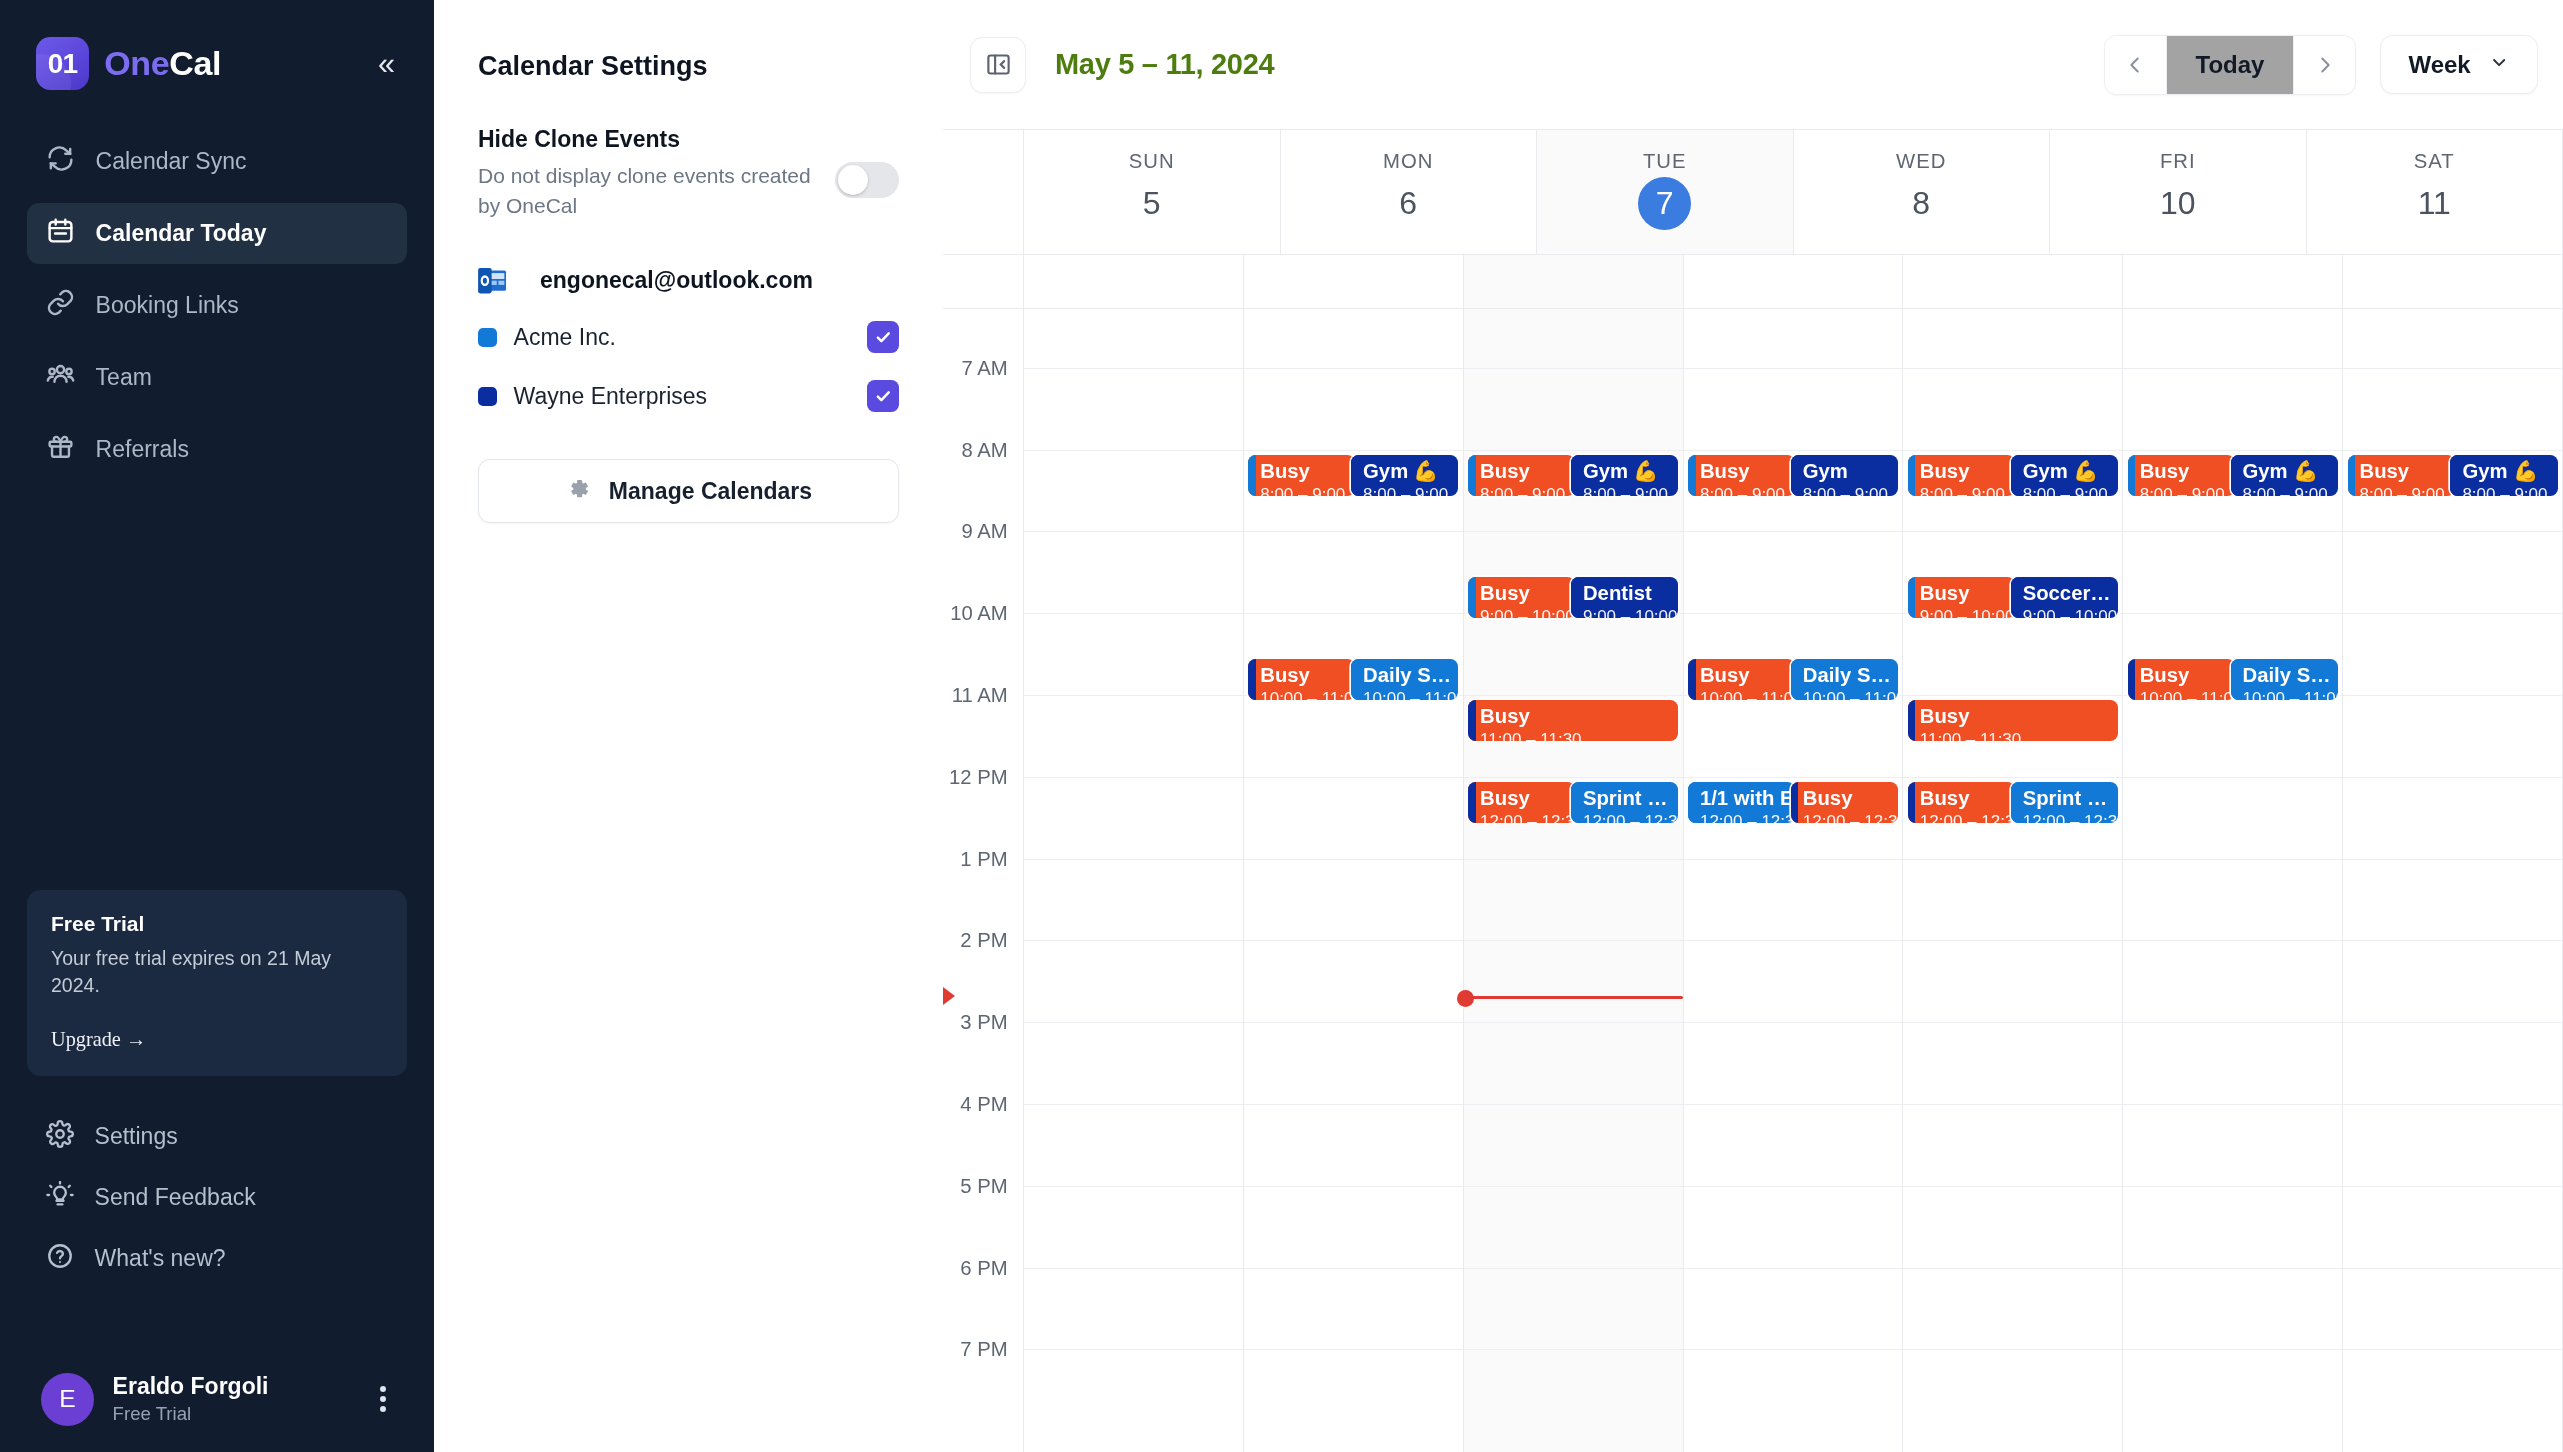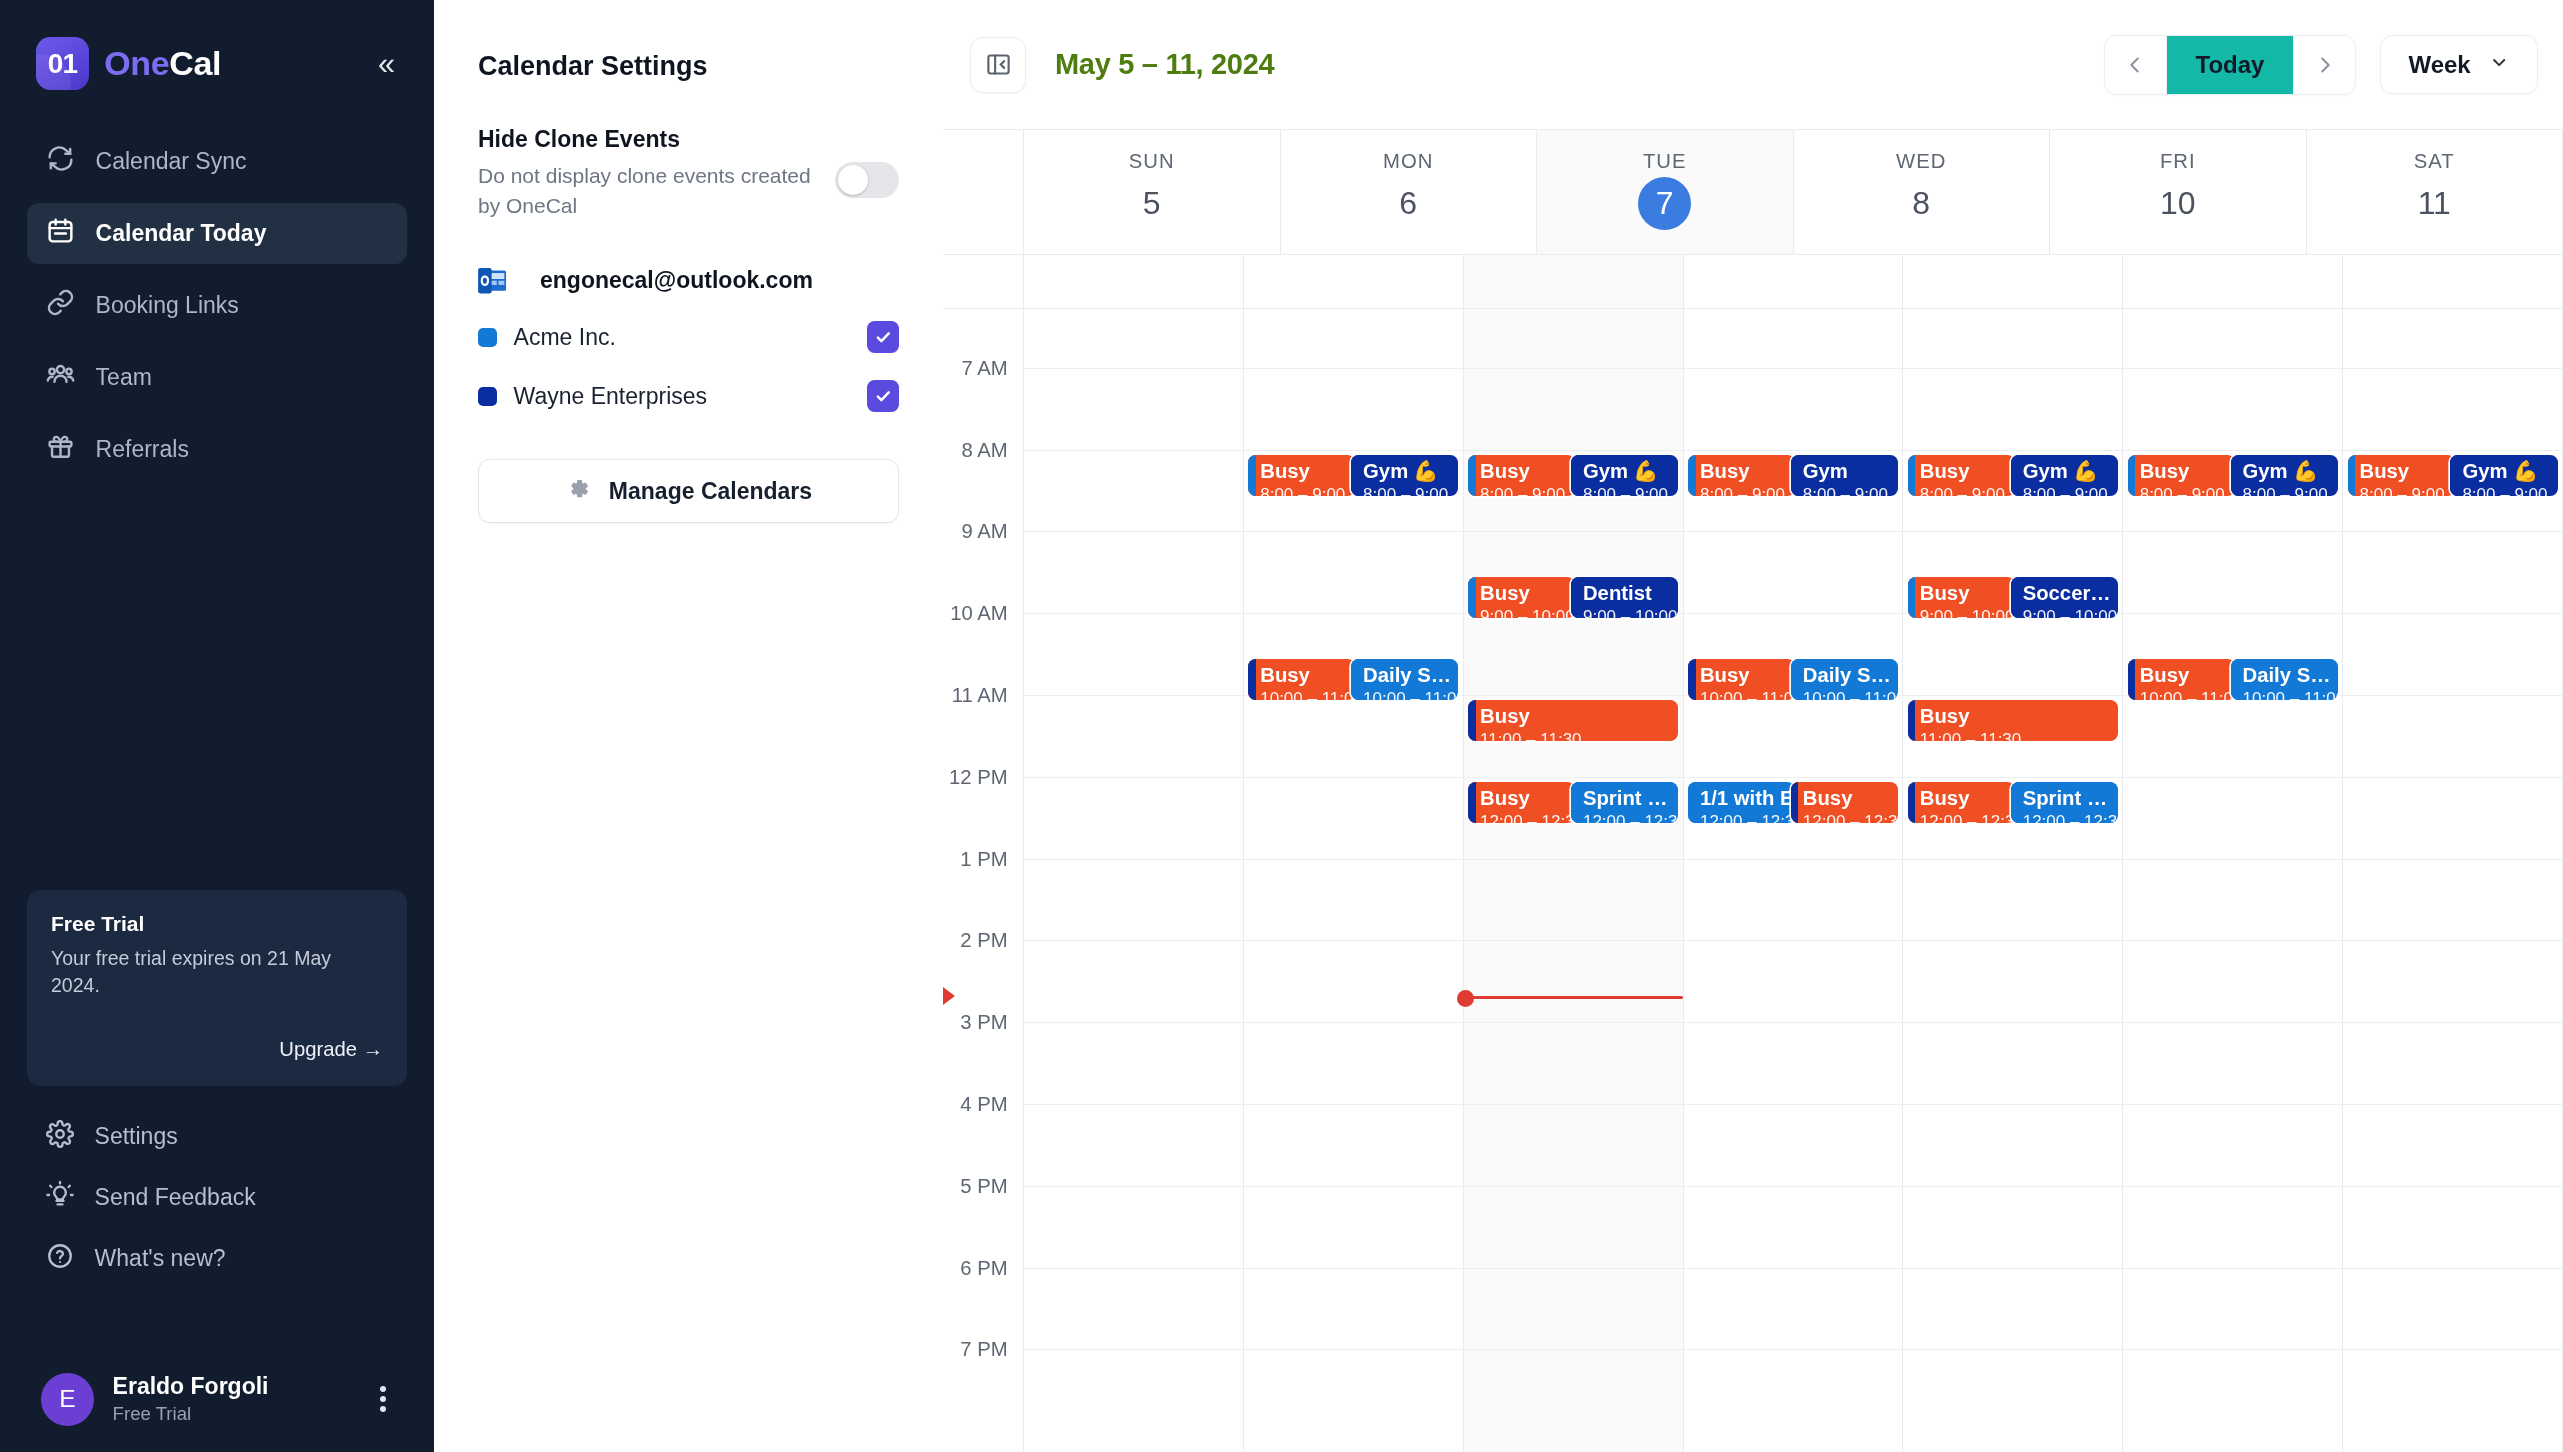--- a/index.html
+++ b/index.html
@@ -52,21 +52,21 @@
   }
   .nav-item.active { background: #223044; color: #ffffff; font-weight: bold; }
   .nav-item svg { flex: 0 0 auto; }
 
   .trial-card {
     position: absolute; left: 27px; right: 27px; top: 890px;
     background: #1b2941; border-radius: 13.6px; padding: 22px 24px 25.4px 24px;
   }
   .trial-title { color: #ffffff; font-size: 21px; font-weight: bold; }
   .trial-desc { color: #c4ccd8; font-size: 19.5px; line-height: 1.42; margin-top: 8.5px; }
-  .trial-upgrade { color: #eef2f8; font-size: 20.3px; text-align: right; margin-top: 38px; cursor: pointer; }
+  .trial-upgrade { color: #eef2f8; font-size: 20.3px; margin-top: 28px; cursor: pointer; font-family: Liberation Serif, serif; }
 
   .util-nav { position: absolute; left: 27px; right: 27px; top: 1106px; }
   .util-item {
     display: flex; align-items: center; gap: 21px;
     height: 61px; padding: 0 18.6px; color: #b6bfcd; font-size: 23px; cursor: pointer;
   }
 
   .profile {
     position: absolute; left: 0; right: 0; bottom: 0; height: 108px;
     display: flex; align-items: center; padding: 0 41px;
@@ -135,21 +135,21 @@
     box-shadow: 0 0.8px 1.7px rgba(16,24,40,0.04);
   }
   .cal-range { font-size: 29px; font-weight: bold; color: #4d7c0f; margin-left: 29px; letter-spacing: -0.3px; }
   .toolbar-right { margin-left: auto; display: flex; align-items: center; gap: 24px; }
   .nav-group { display: flex; border: 0.8px solid #eceef2; border-radius: 12.7px; overflow: hidden;
                box-shadow: 0 0.8px 1.7px rgba(16,24,40,0.04); background:#fff; }
   .nav-arrow { width: 61px; height: 58px; display: flex; align-items: center; justify-content: center;
                cursor: pointer; color: #8b929e; font-size: 25.4px; background:#fff; }
   .nav-today { padding: 0 29px; height: 58px; display: flex; align-items: center; justify-content: center;
                font-size: 24px; font-weight: bold; color: #121a27; cursor: pointer;
-               border-left: 0.8px solid #eceef2; border-right: 0.8px solid #eceef2; background:#14b8a6;}
+               border-left: 0.8px solid #eceef2; border-right: 0.8px solid #eceef2; background:#a3a3a3;}
   .view-select {
     display: flex; align-items: center; gap: 18.6px; padding: 0 27px; height: 59px;
     border: 0.8px solid #eceef2; border-radius: 12.7px; background: #fff; cursor: pointer;
     font-size: 24px; font-weight: bold; color: #121a27;
     box-shadow: 0 0.8px 1.7px rgba(16,24,40,0.04);
   }
 
   .grid-wrap { flex: 1; display: flex; flex-direction: column; min-height: 0; border-top: 0.8px solid #e9ebef; }
   .dayhead-row { display: flex; flex: 0 0 125px; border-bottom: 0.8px solid #e9ebef; }
   .gutter { width: 81px; flex: 0 0 81px; border-right: 0.8px solid #e9ebef; }

